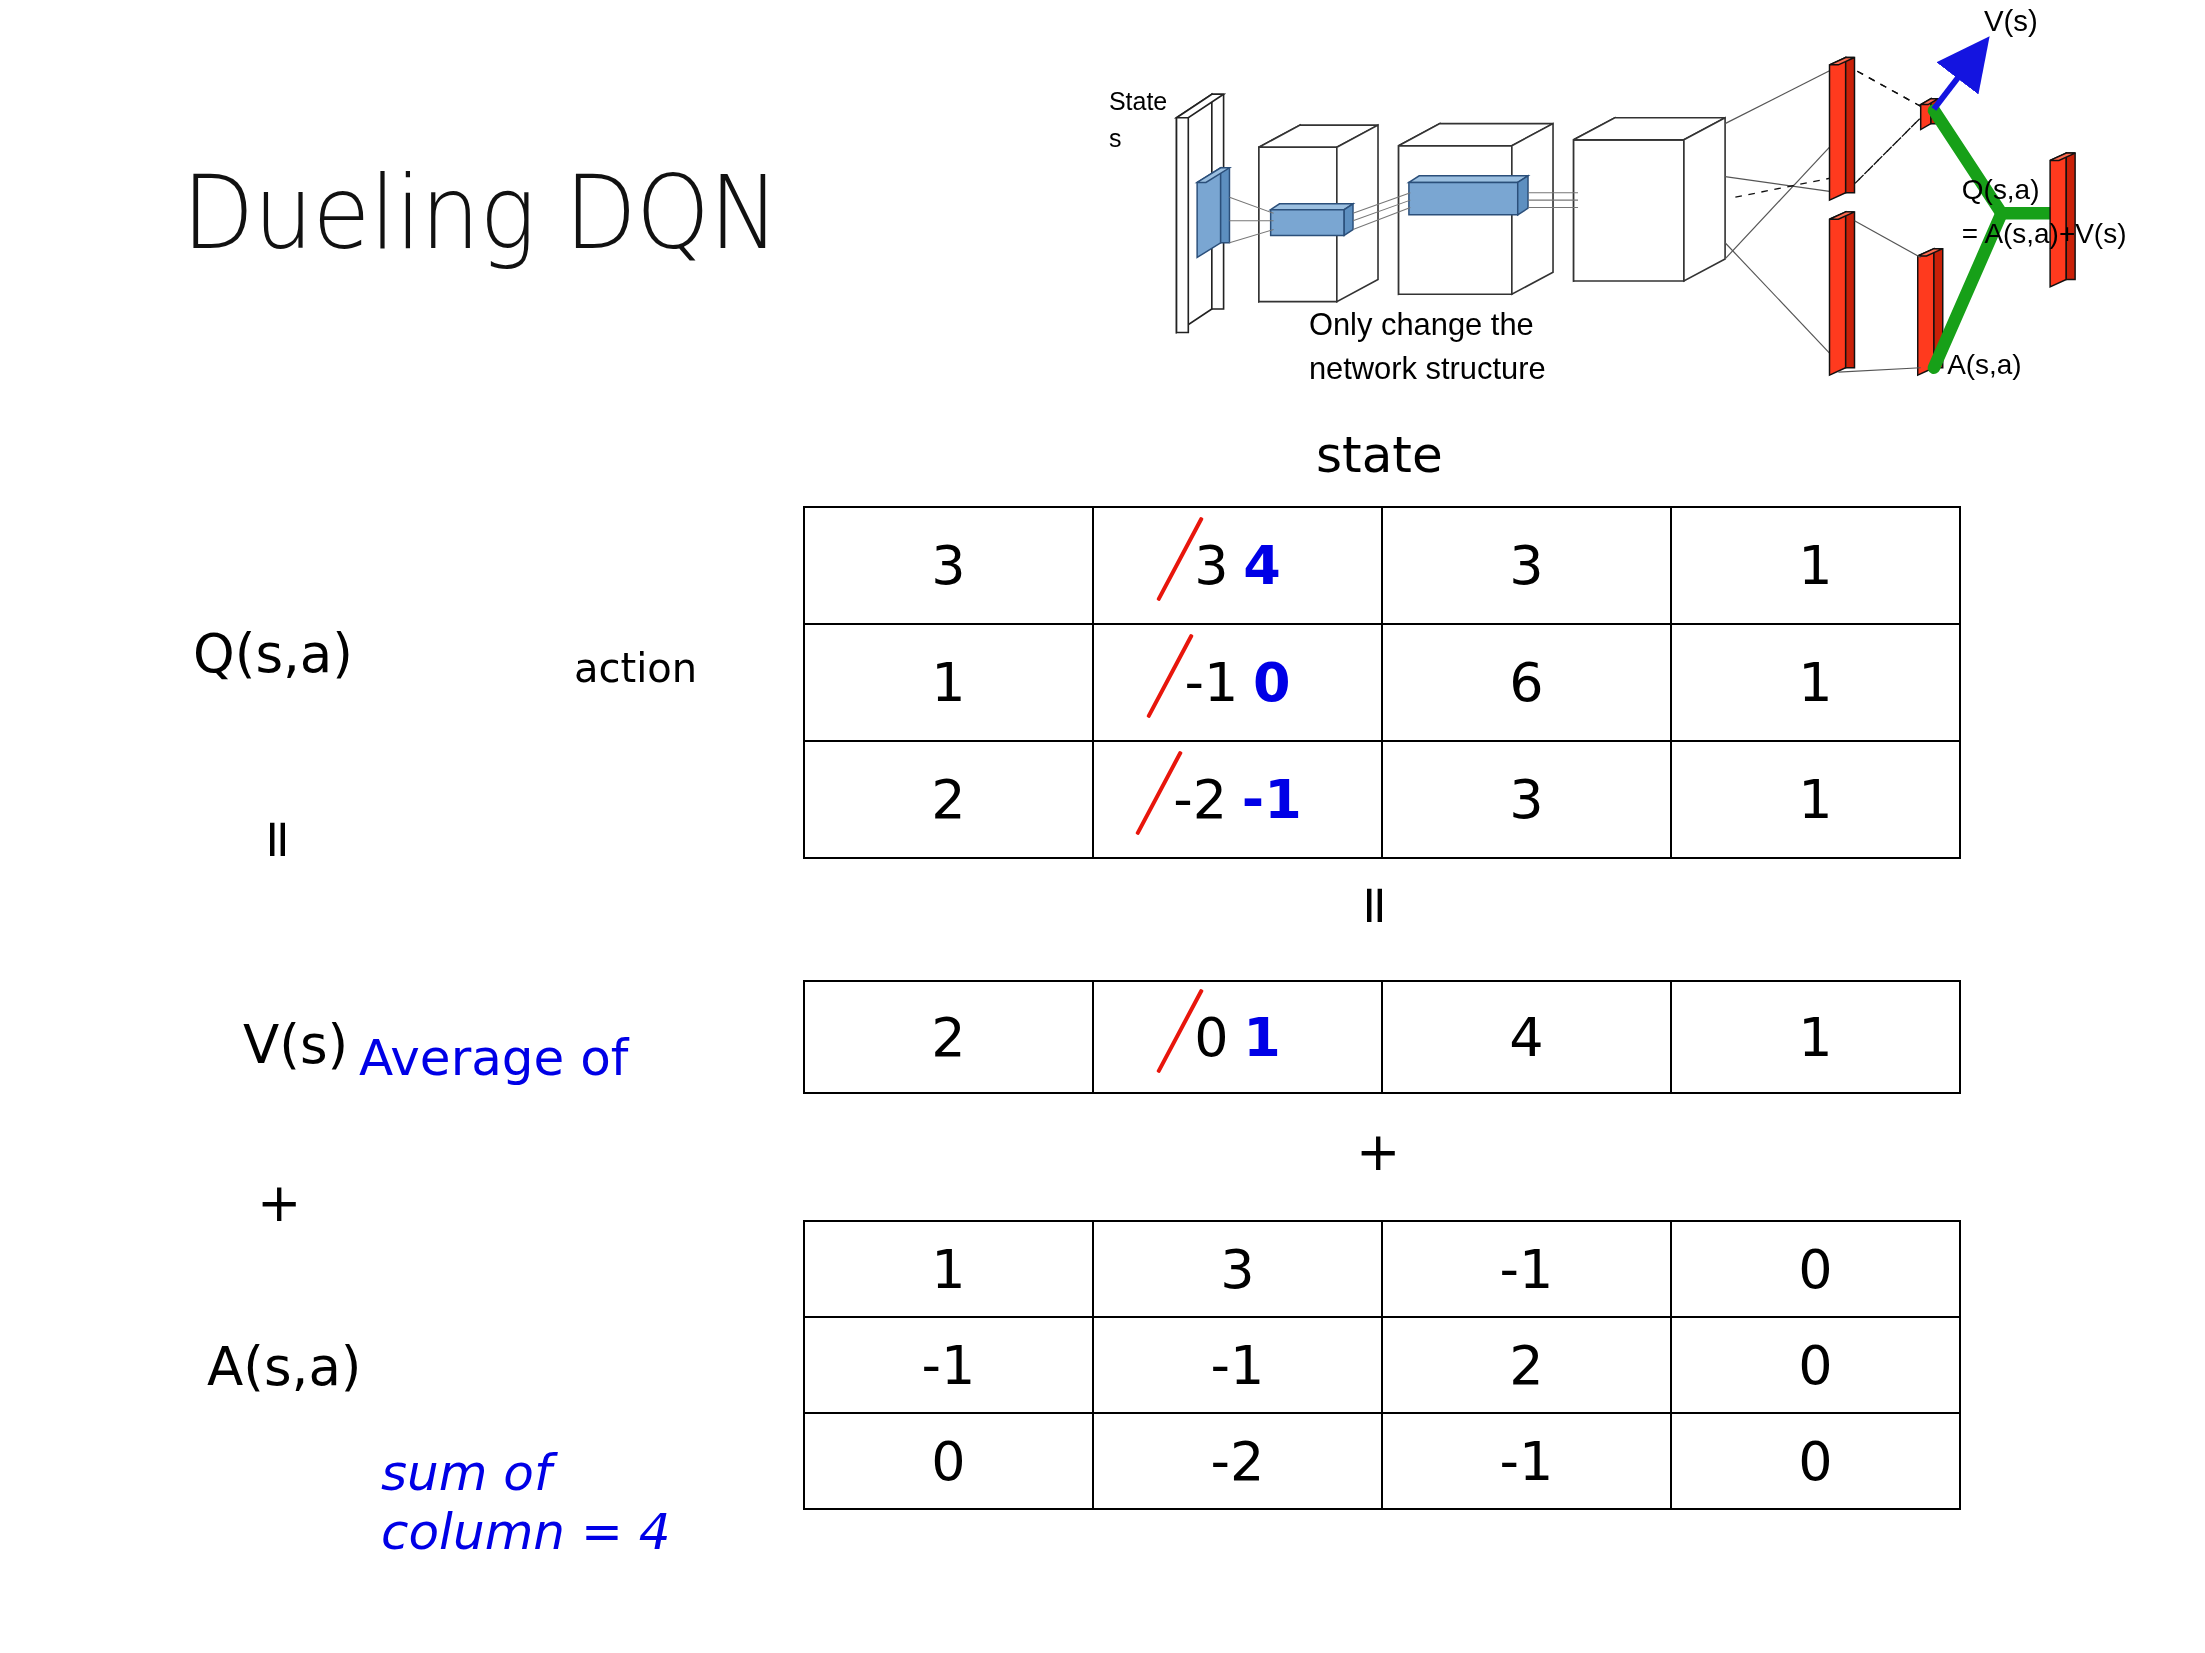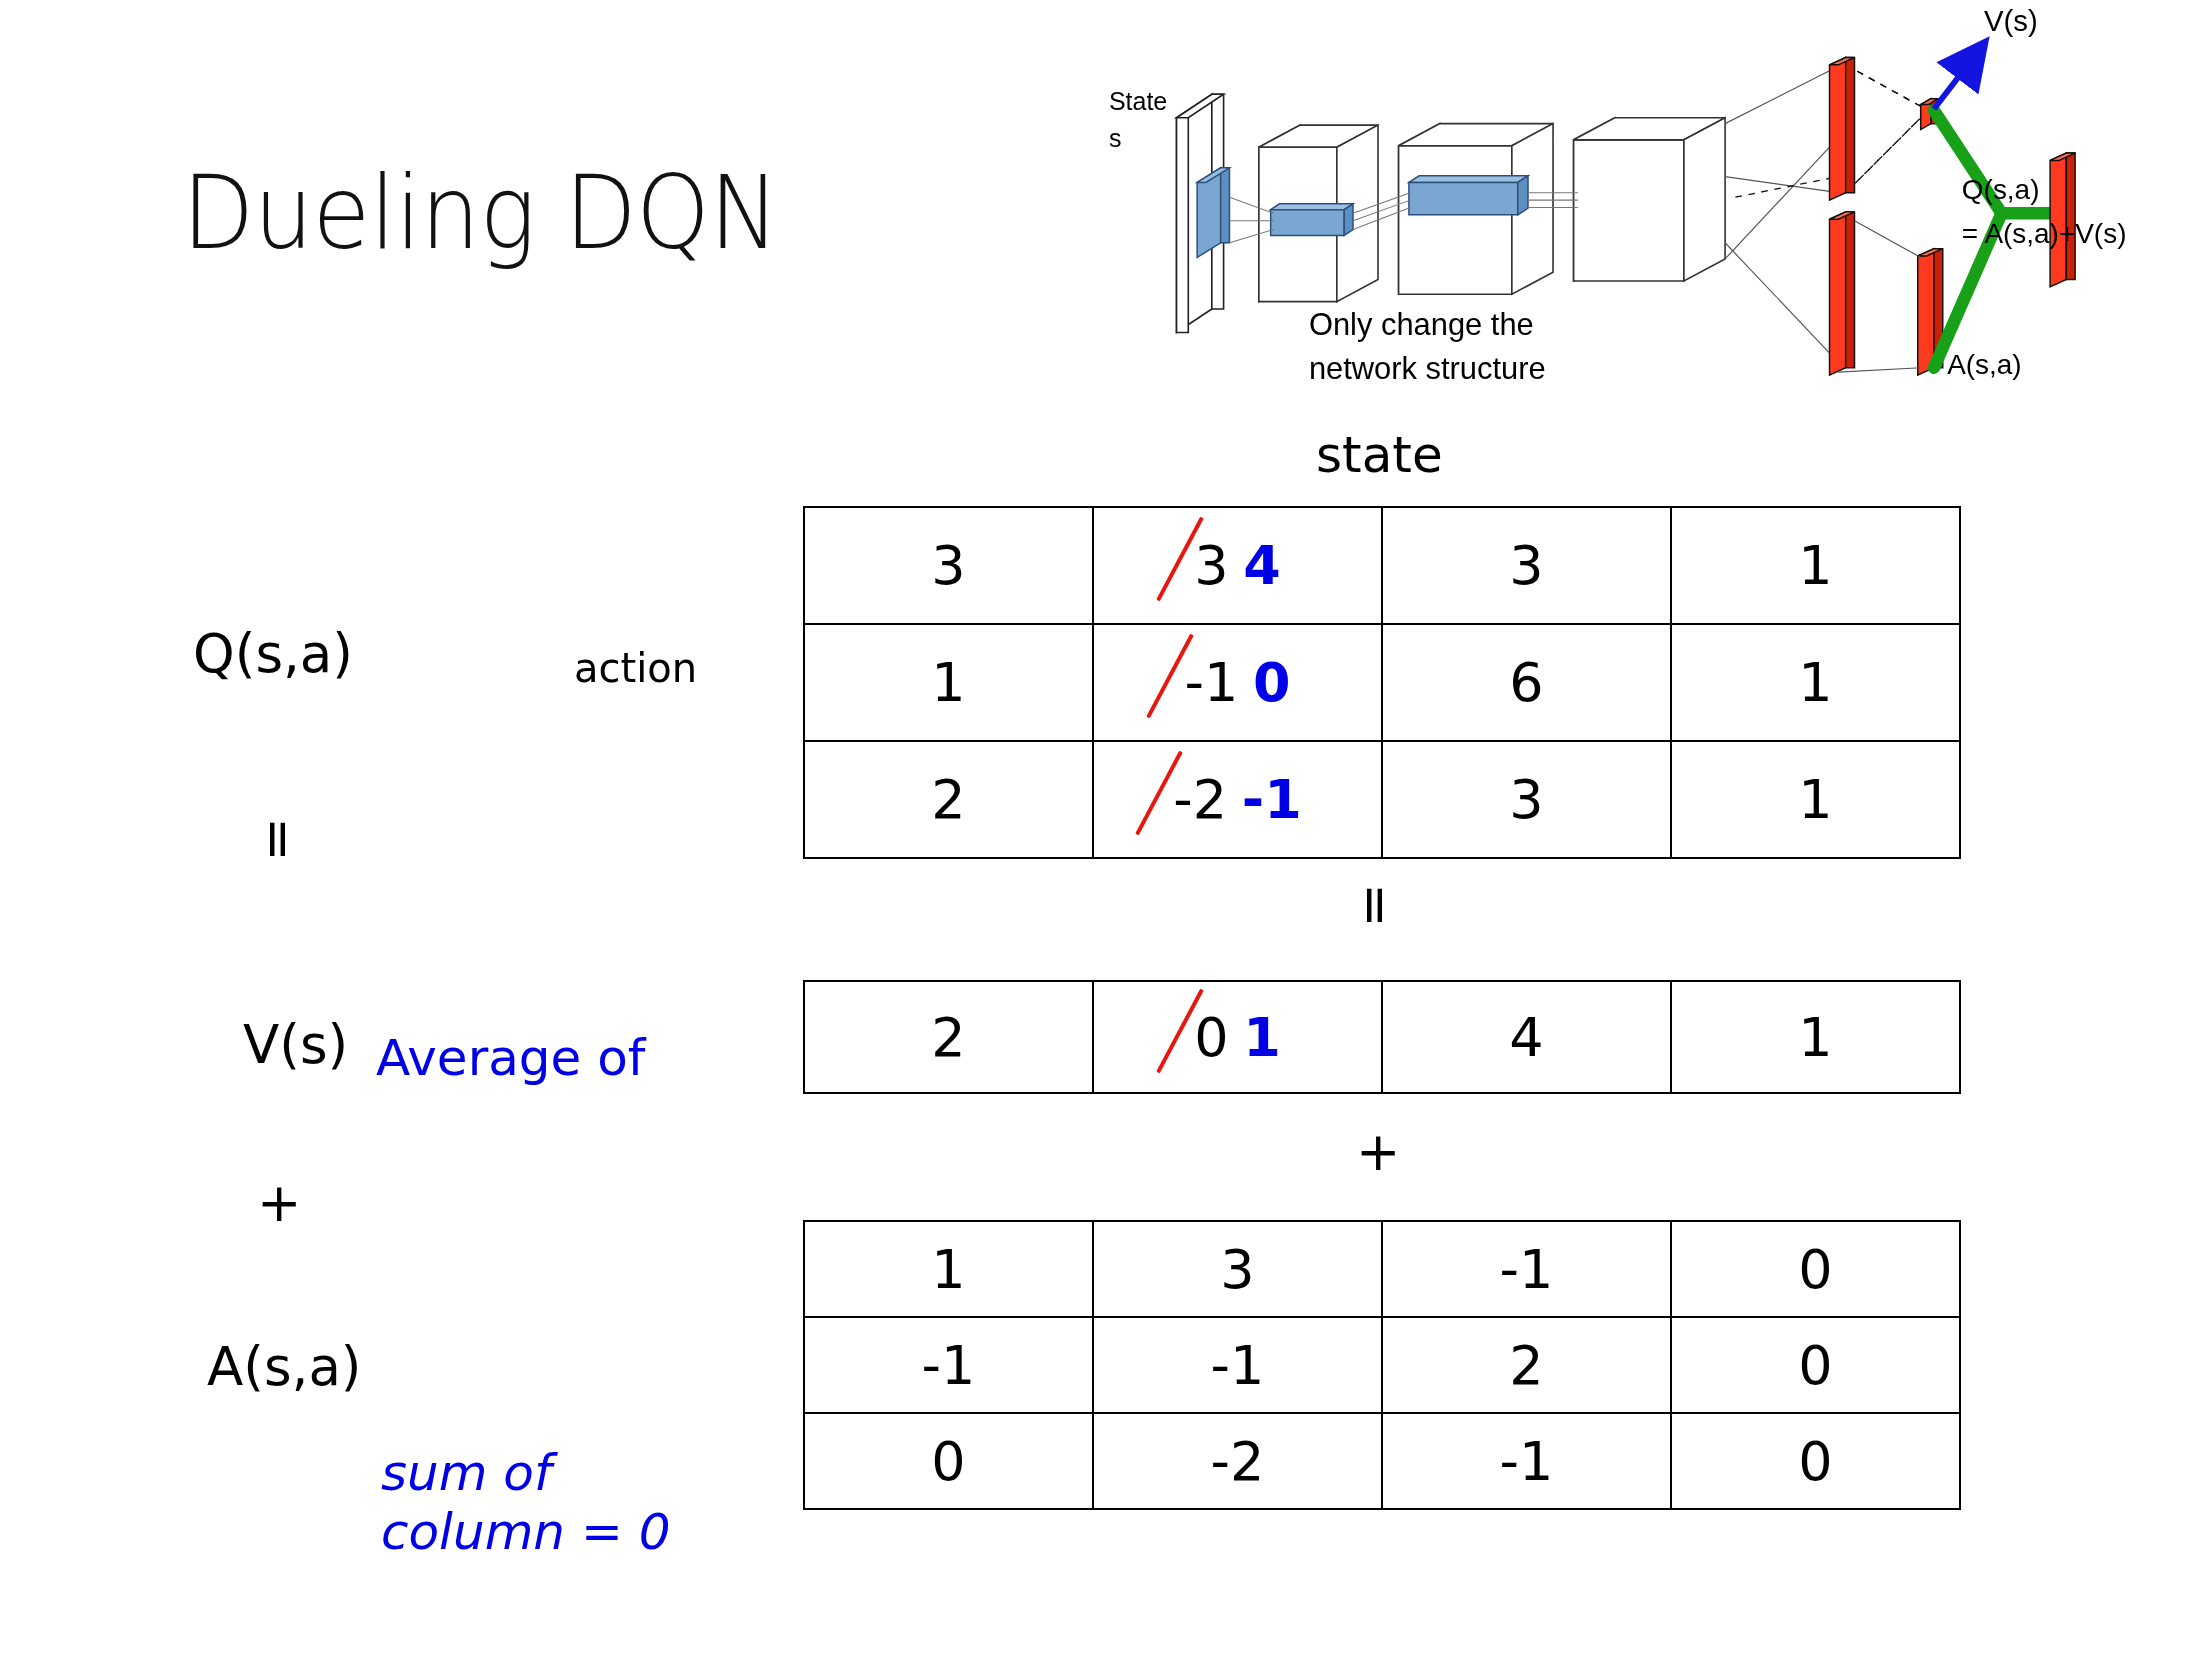--- a/index.html
+++ b/index.html
@@ -24,21 +24,21 @@
   .lbl{position:absolute;white-space:nowrap;font-family:"DejaVu Sans","Liberation Sans",sans-serif;}
   .blk{color:#000;}
   .blue{color:#0000E6;}
 
   #lbl-state{left:1316px;top:426px;font-size:50px;}
   #lbl-q{left:193px;top:623px;font-size:53px;}
   #lbl-action{left:574px;top:645px;font-size:40px;}
   #lbl-vs{left:243px;top:1014px;font-size:53px;}
   #lbl-as{left:207px;top:1336px;font-size:53px;}
 
-  #lbl-avg{left:376px;top:1029px;font-size:50px;line-height:1.18;width:382px;}
+  #lbl-avg{left:359px;top:1029px;font-size:50px;line-height:1.18;width:382px;}
   #lbl-sum{left:381px;top:1444px;font-size:50px;line-height:1.18;width:412px;font-style:italic;}
 
   
   .eqrot{position:absolute;font-size:53px;transform:rotate(90deg);
          transform-origin:center center;color:#000;
          font-family:"DejaVu Sans","Liberation Sans",sans-serif;}
   #eq-left{left:257px;top:809px;}
   #eq-mid{left:1354px;top:875px;}
 
   .plussign{position:absolute;font-size:53px;color:#000;
@@ -205,21 +205,21 @@
 <div class="lbl blk" id="lbl-q">Q(s,a)</div>
 <div class="lbl blk" id="lbl-action">action</div>
 <div class="lbl blk" id="lbl-vs">V(s)</div>
 <div class="lbl blk" id="lbl-as">A(s,a)</div>
 
 <div class="lbl blue" id="lbl-avg">
   <div>Average of</div>
 </div>
 <div class="lbl blue" id="lbl-sum">
   <div>sum of</div>
-  <div>column = 0</div>
+  <div>column = 4</div>
 </div>
 
 <div class="eqrot" id="eq-left">=</div>
 <div class="eqrot" id="eq-mid">=</div>
 <div class="plussign" id="plus-left">+</div>
 <div class="plussign" id="plus-mid">+</div>
 
 <table class="grid" id="q-table">
     <tbody>
       <tr>

